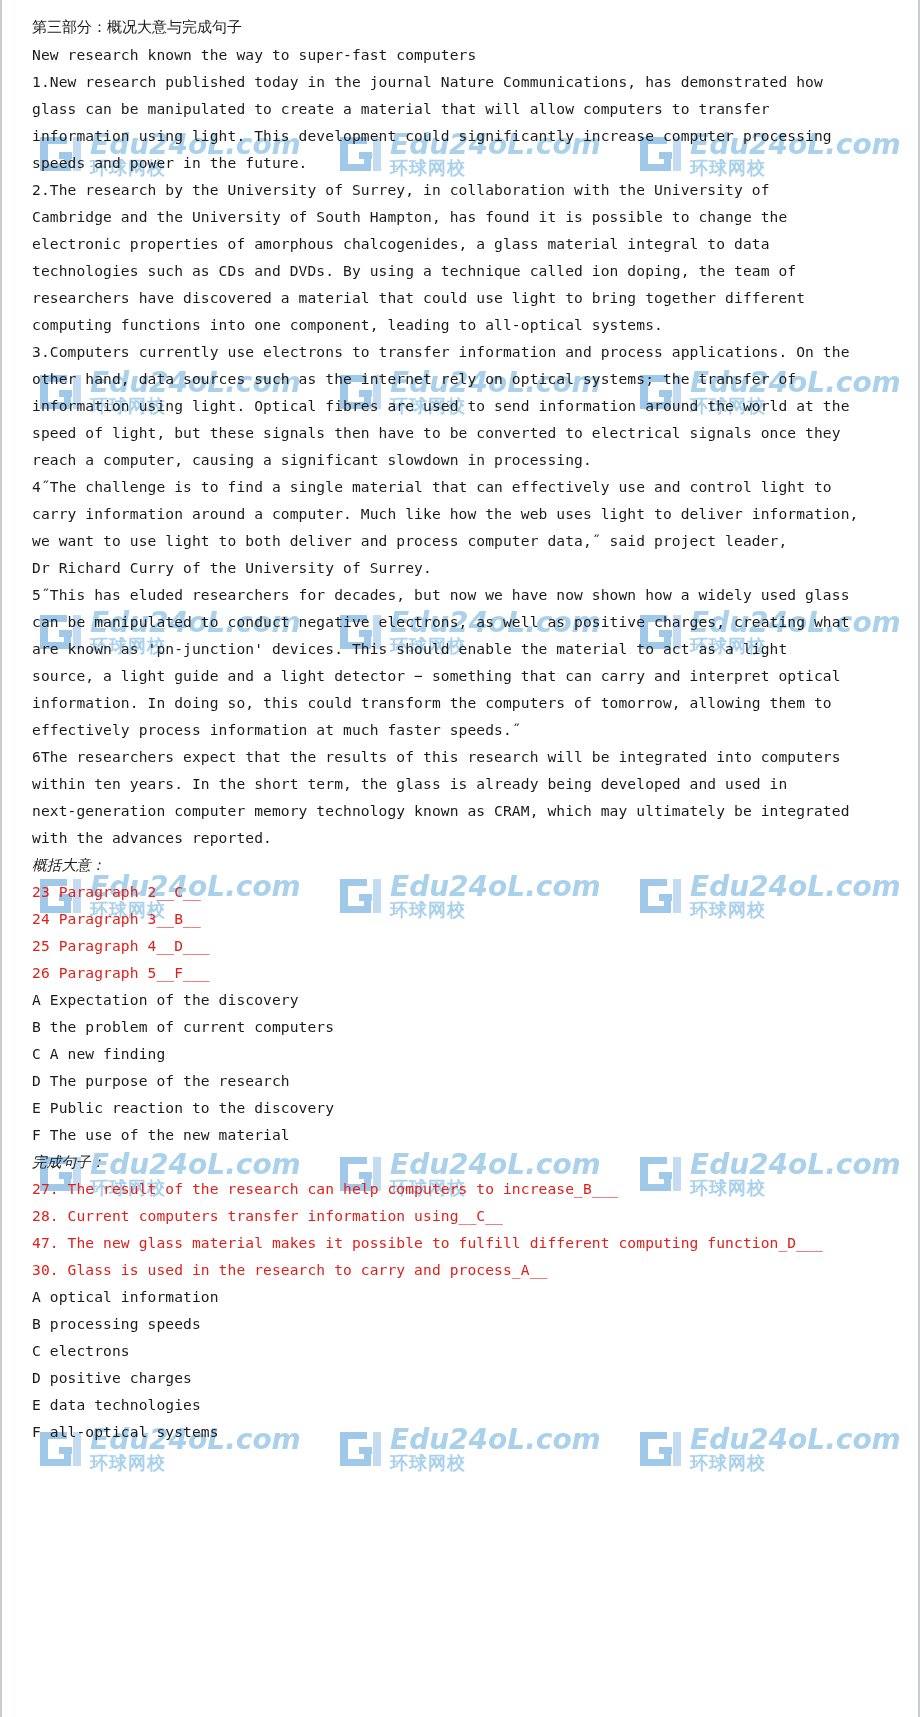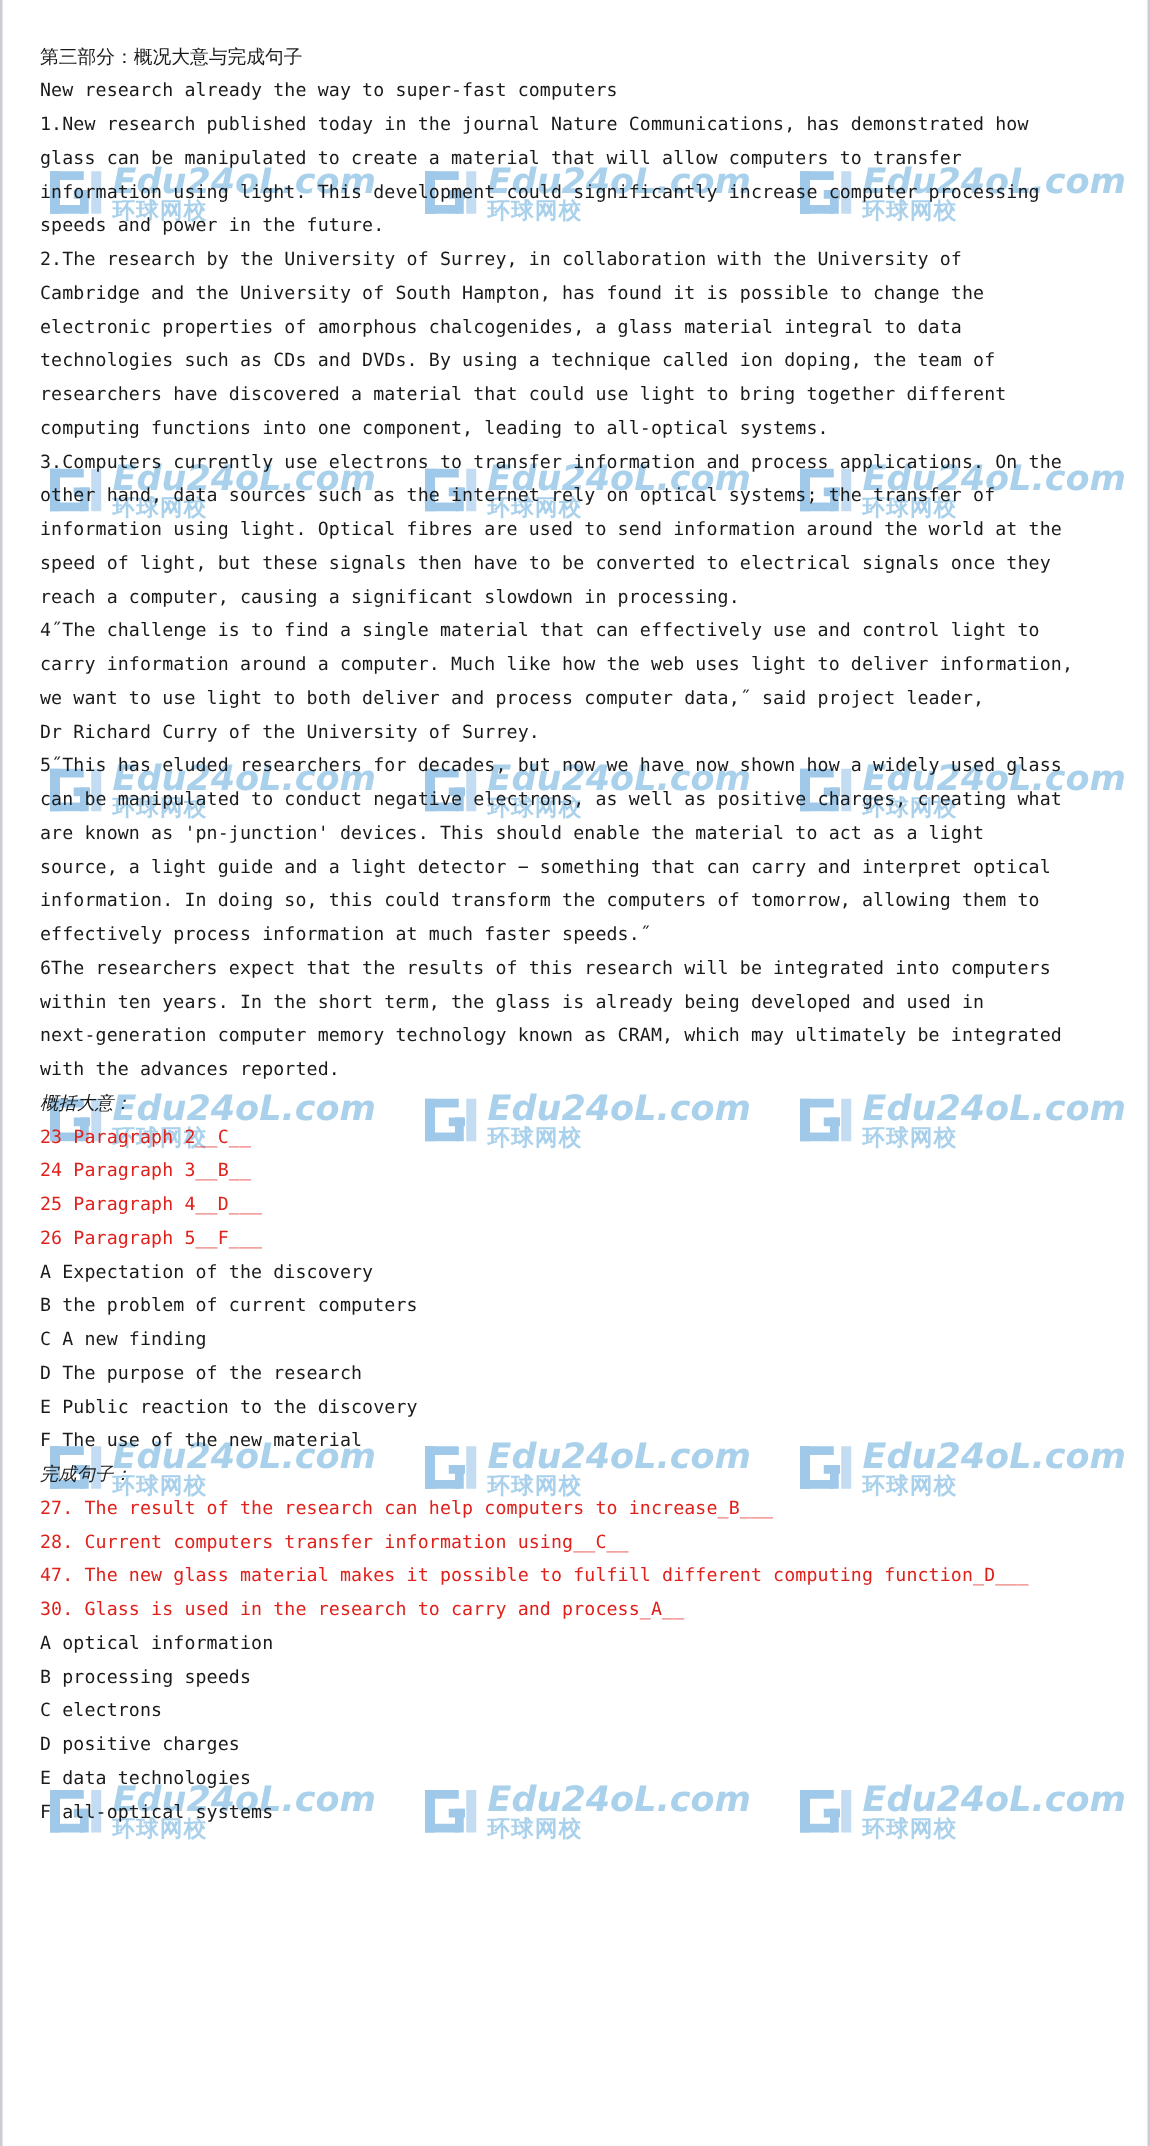--- a/index.html
+++ b/index.html
@@ -20,21 +20,21 @@
     width: 920px;
     height: 1717px;
     box-sizing: border-box;
     border-left: 2px solid #c9ccd1;
     border-right: 2px solid #c9ccd1;
     background: #fff;
   }
   .content {
     position: relative;
     z-index: 3;
-    padding: 32px 30px 0 30px;
+    padding: 14px 30px 0 30px;
     box-sizing: border-box;
   }
   .line {
     font-size: 14.6px;
     line-height: 27px;
     color: #1a1a1a;
     white-space: pre-wrap;
     letter-spacing: 0.1px;
   }
   .title-cn {
@@ -362,21 +362,21 @@
           <span class="t1">Edu24oL.com</span>
           <span class="t2">环球网校</span>
         </div>
       </div>
   </div>
 
   <div class="content">
 
     <div class="title-cn">第三部分：概况大意与完成句子</div>
 
-    <div class="line">New research already the way to super-fast computers</div>
+    <div class="line">New research known the way to super-fast computers</div>
 
     <div class="line para-block">1.New research published today in the journal Nature Communications, has demonstrated how
 glass can be manipulated to create a material that will allow computers to transfer
 information using light. This development could significantly increase computer processing
 speeds and power in the future.</div>
     <div class="line para-block">2.The research by the University of Surrey, in collaboration with the University of
 Cambridge and the University of South Hampton, has found it is possible to change the
 electronic properties of amorphous chalcogenides, a glass material integral to data
 technologies such as CDs and DVDs. By using a technique called ion doping, the team of
 researchers have discovered a material that could use light to bring together different

